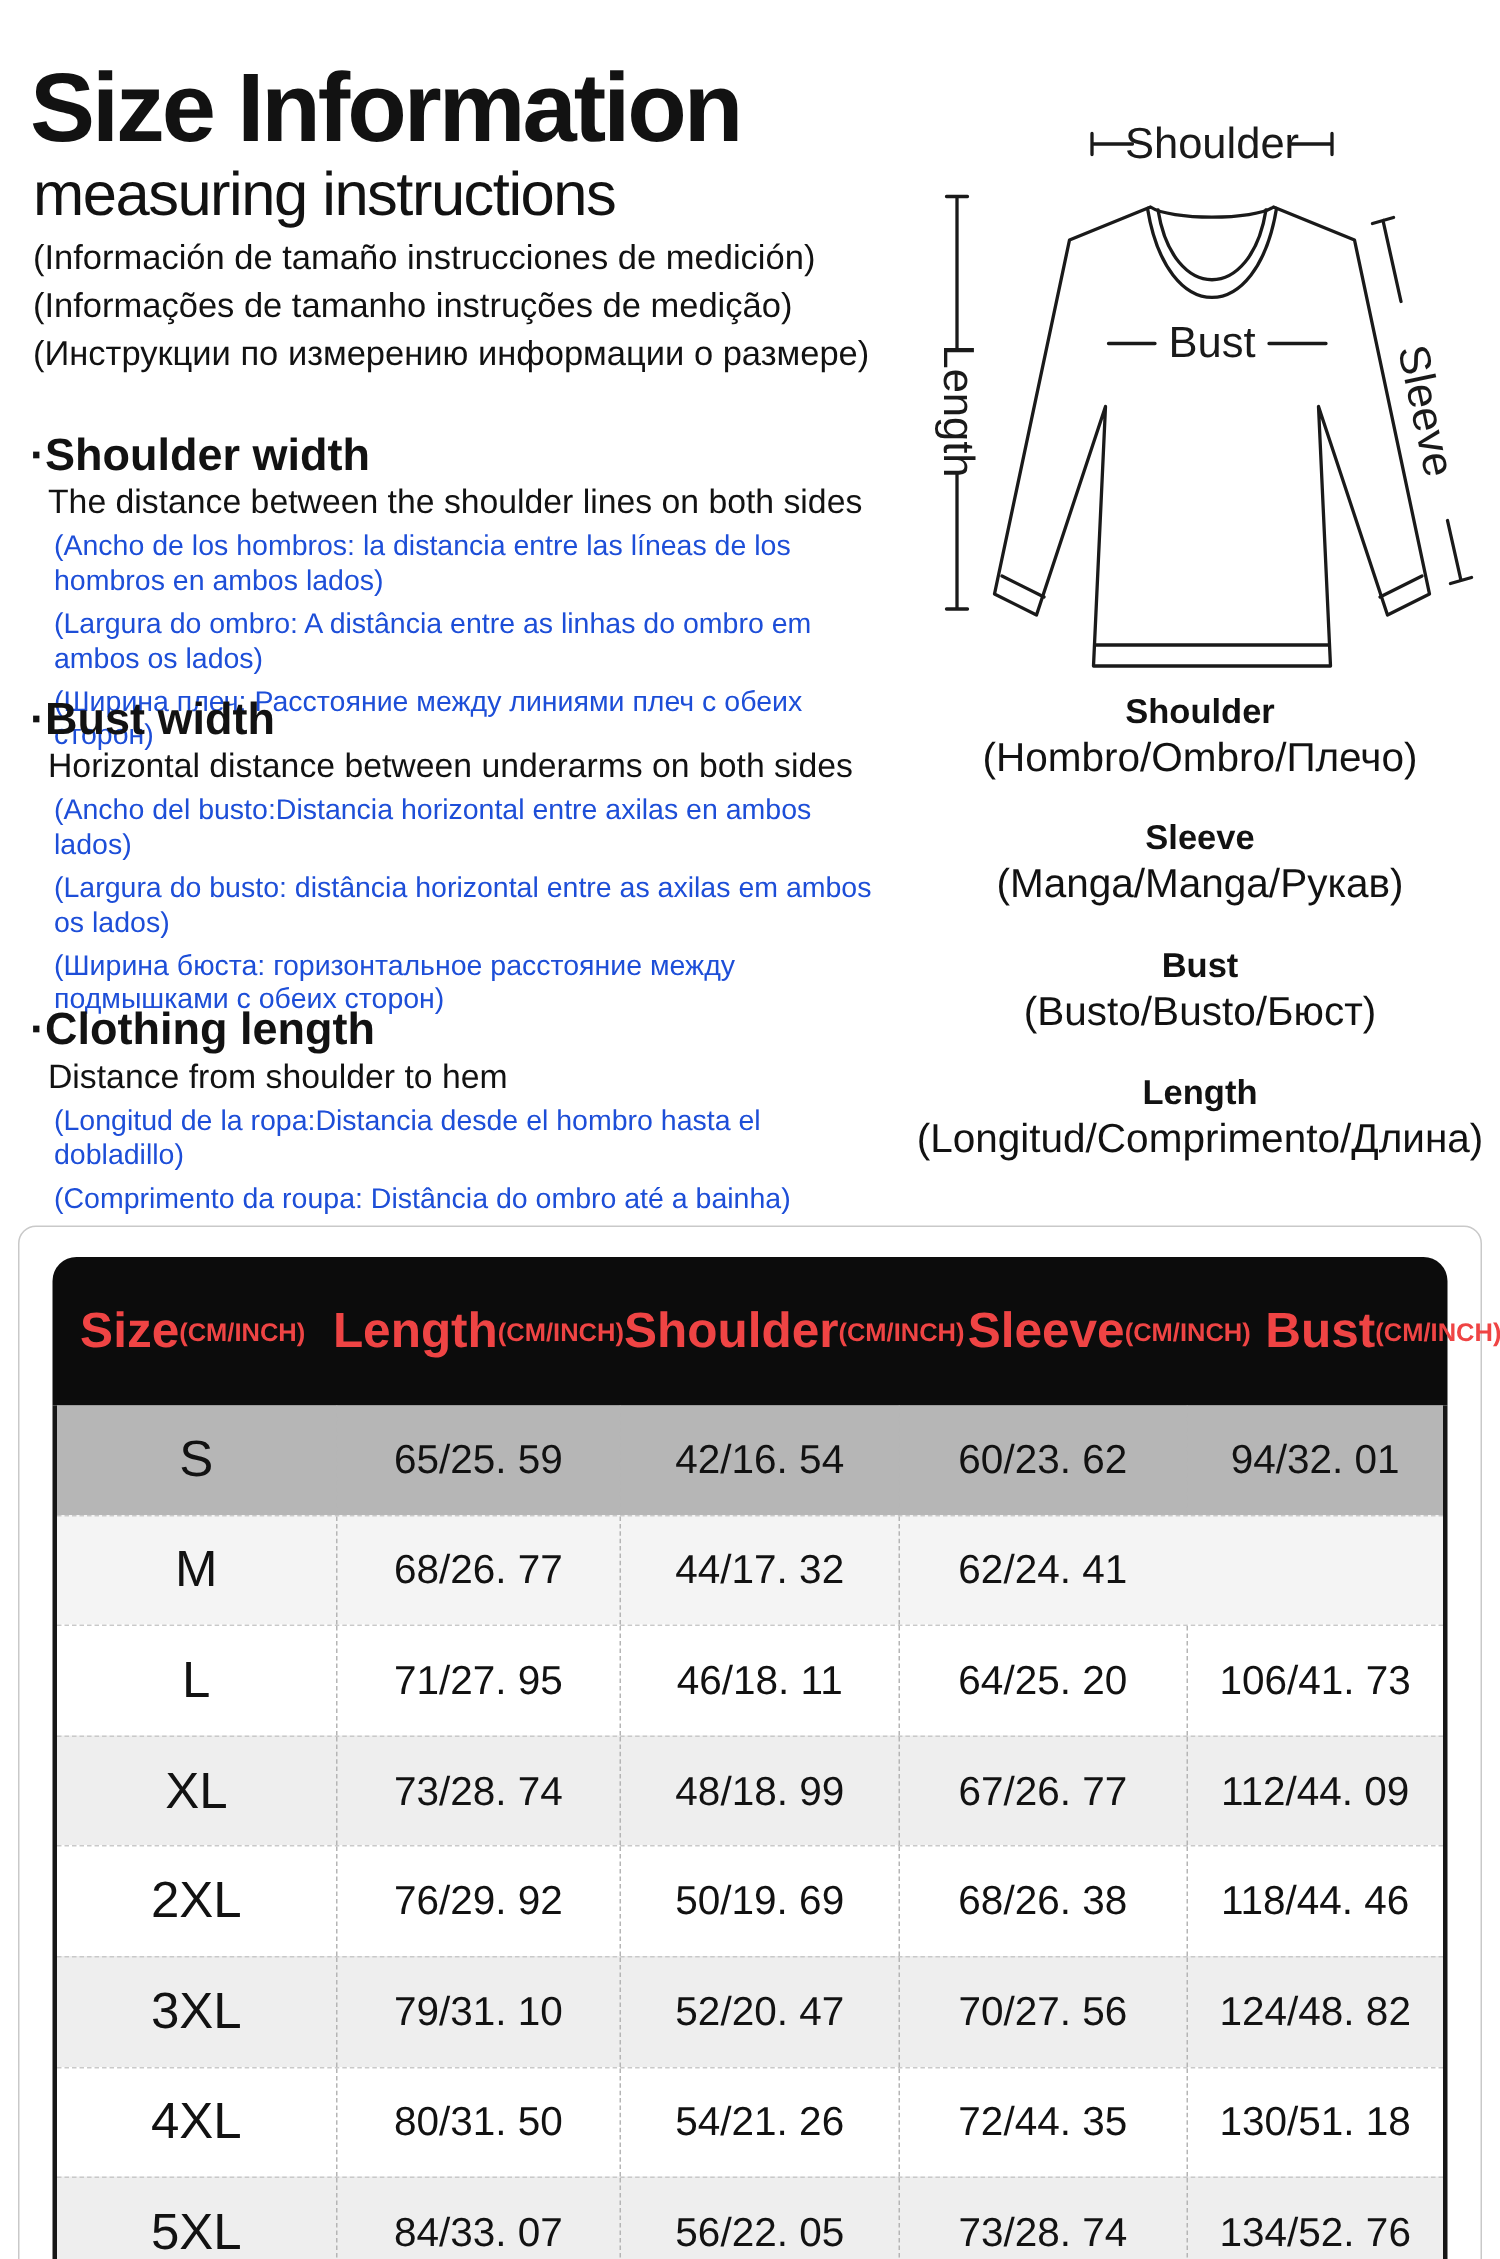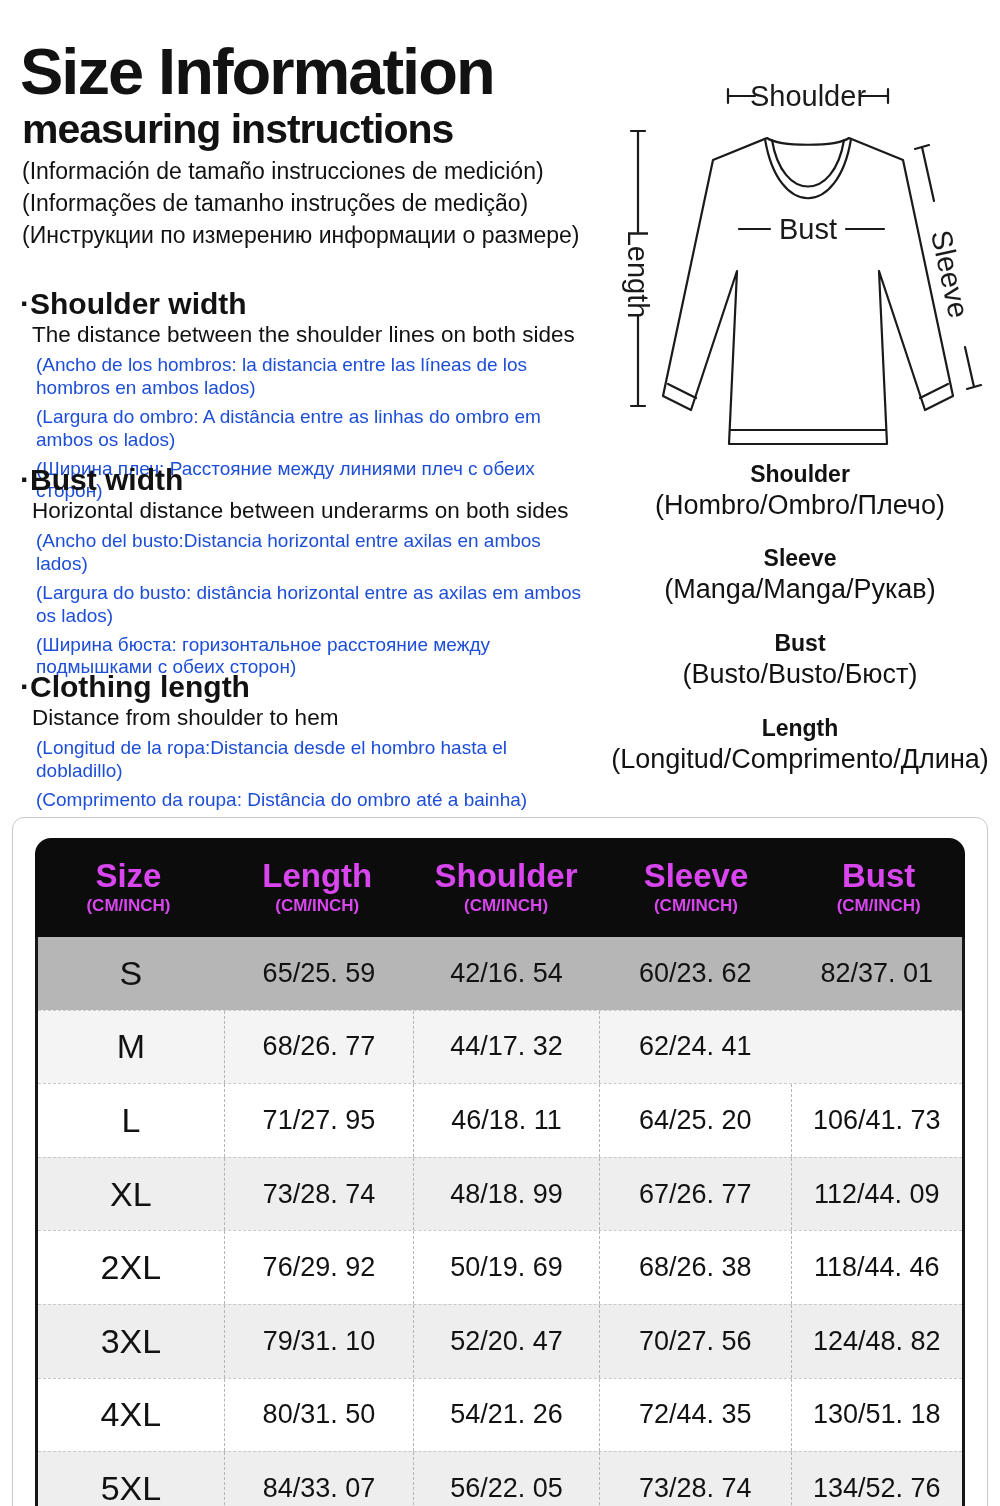--- a/index.html
+++ b/index.html
@@ -1,21 +1,21 @@
 <!DOCTYPE html>
 <html><head>
 <meta charset="utf-8">
 <style>
   html,body{margin:0;padding:0;background:#ffffff;}
   .page{position:relative;width:1000px;height:1506px;background:#ffffff;overflow:hidden;
         font-family:"Liberation Sans", sans-serif;color:#121212;margin-top:24px;}
   
   .intro{position:absolute;left:20px;top:14px;width:580px;}
   .main-title{margin:0;font-size:65px;font-weight:bold;letter-spacing:-2px;line-height:1.05;}
-  .sub-title{margin:2px 0 6px 2px;font-size:41px;font-weight:bold;letter-spacing:-1px;line-height:1.05;}
+  .sub-title{margin:2px 0 6px 2px;font-size:41px;font-weight:normal;letter-spacing:-1px;line-height:1.05;}
   .title-tr{margin:2px 0 0 2px;font-size:23px;line-height:1.3;}
   
   .measure-sec{position:absolute;left:20px;width:575px;}
   .sec1{top:264px;} .sec2{top:440px;} .sec3{top:647px;}
   .sec-head{margin:0;font-size:30px;font-weight:bold;line-height:1.05;}
   .bullet{font-weight:bold;}
   .sec-desc{margin:2px 0 6px 12px;font-size:22.5px;line-height:1.15;}
   .sec-note{margin:7px 0 0 16px;font-size:19px;line-height:1.18;width:555px;color:#1d4ed8;}
   
   .diagram{position:absolute;left:600px;top:28px;width:400px;height:430px;}
@@ -26,21 +26,21 @@
   
   .ml{position:absolute;left:608px;width:384px;text-align:center;}
   .ml-0{top:437px;} .ml-1{top:521px;} .ml-2{top:606px;} .ml-3{top:691px;}
   .ml-name{font-size:23px;font-weight:bold;line-height:1.2;}
   .ml-tr{font-size:27px;line-height:1.25;}
   
   .table-card{position:absolute;left:12px;top:793px;width:976px;height:712px;
               border:1px solid #c9c9c9;border-radius:12px;background:#ffffff;box-sizing:border-box;}
   .thead{position:absolute;left:35px;top:814px;width:930px;height:99px;background:#0c0c0c;
          border-radius:16px 16px 0 0;display:flex;box-sizing:border-box;}
-  .hcol{display:flex;flex-direction:column;align-items:center;justify-content:center;color:#d946ef;}
+  .hcol{display:flex;flex-direction:row;align-items:center;justify-content:center;color:#ef4444;}
   .hname{font-size:33px;font-weight:bold;line-height:1.05;}
   .hunit{font-size:17px;font-weight:bold;margin-top:3px;}
   .tbody{position:absolute;left:35px;top:913px;width:930px;border:3px solid #161616;border-top:none;
          box-sizing:border-box;}
   .trow{display:flex;height:72.6px;}
   .trow + .trow{border-top:1px dashed #c9c9c9;}
   .cell{display:flex;align-items:center;justify-content:center;font-size:27px;box-sizing:border-box;}
   .cell + .cell{border-left:1px dashed #b5b5b5;}
   .size-cell{font-size:34px;}
   .c0{flex:0 0 20.1%;} .c1{flex:0 0 20.5%;} .c2{flex:0 0 20.1%;} .c3{flex:0 0 20.75%;} .c4{flex:0 0 18.55%;}
@@ -156,21 +156,21 @@
       <div class="hunit">(CM/INCH)</div>
     </div>
   </div>
 
   <div class="tbody">
     <div class="trow dark">
       <div class="cell c0 size-cell">S</div>
       <div class="cell c1">65/25. 59</div>
       <div class="cell c2">42/16. 54</div>
       <div class="cell c3">60/23. 62</div>
-      <div class="cell c4">82/37. 01</div>
+      <div class="cell c4">94/32. 01</div>
     </div>
     <div class="trow lt1">
       <div class="cell c0 size-cell">M</div>
       <div class="cell c1">68/26. 77</div>
       <div class="cell c2">44/17. 32</div>
       <div class="cell c3">62/24. 41</div>
     </div>
     <div class="trow wh">
       <div class="cell c0 size-cell">L</div>
       <div class="cell c1">71/27. 95</div>

